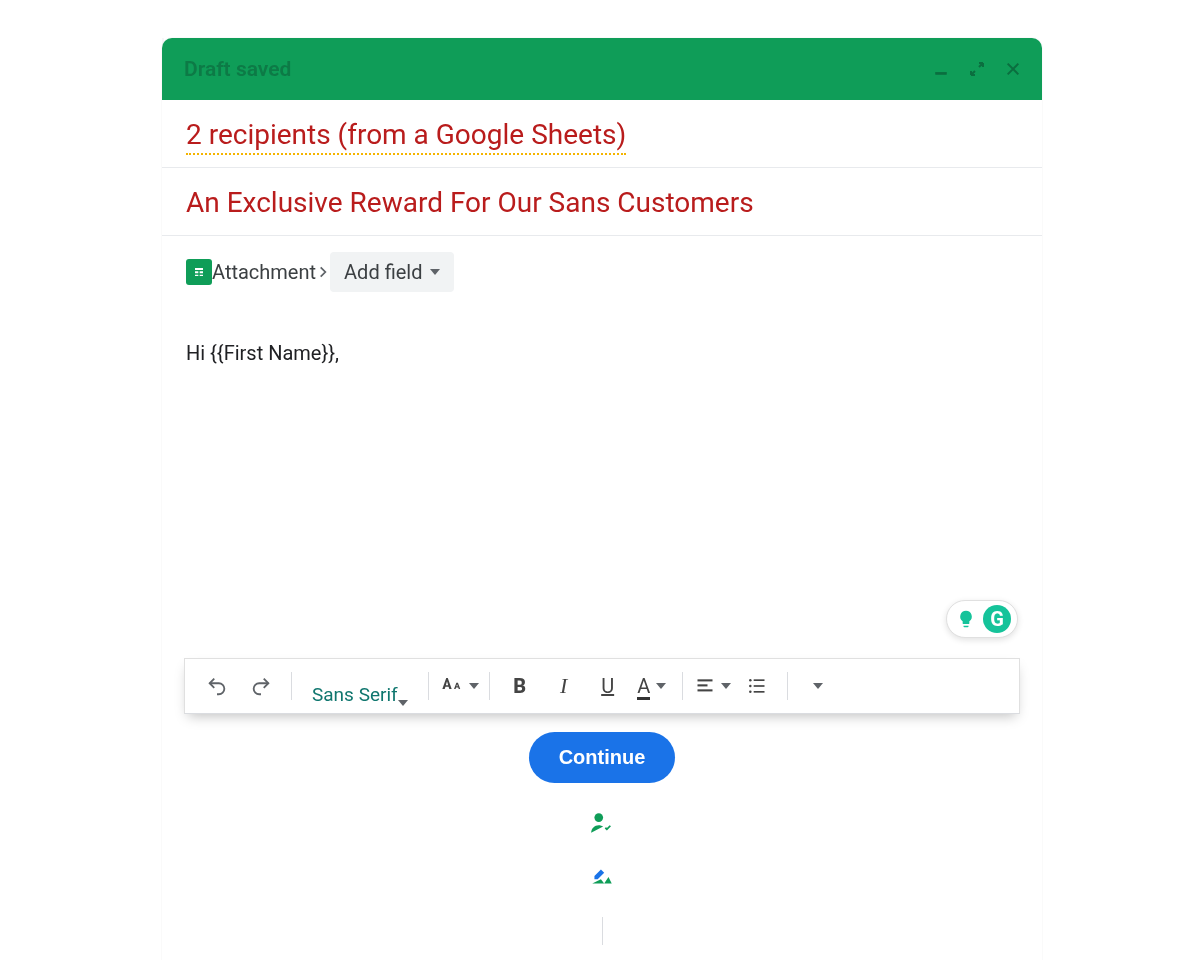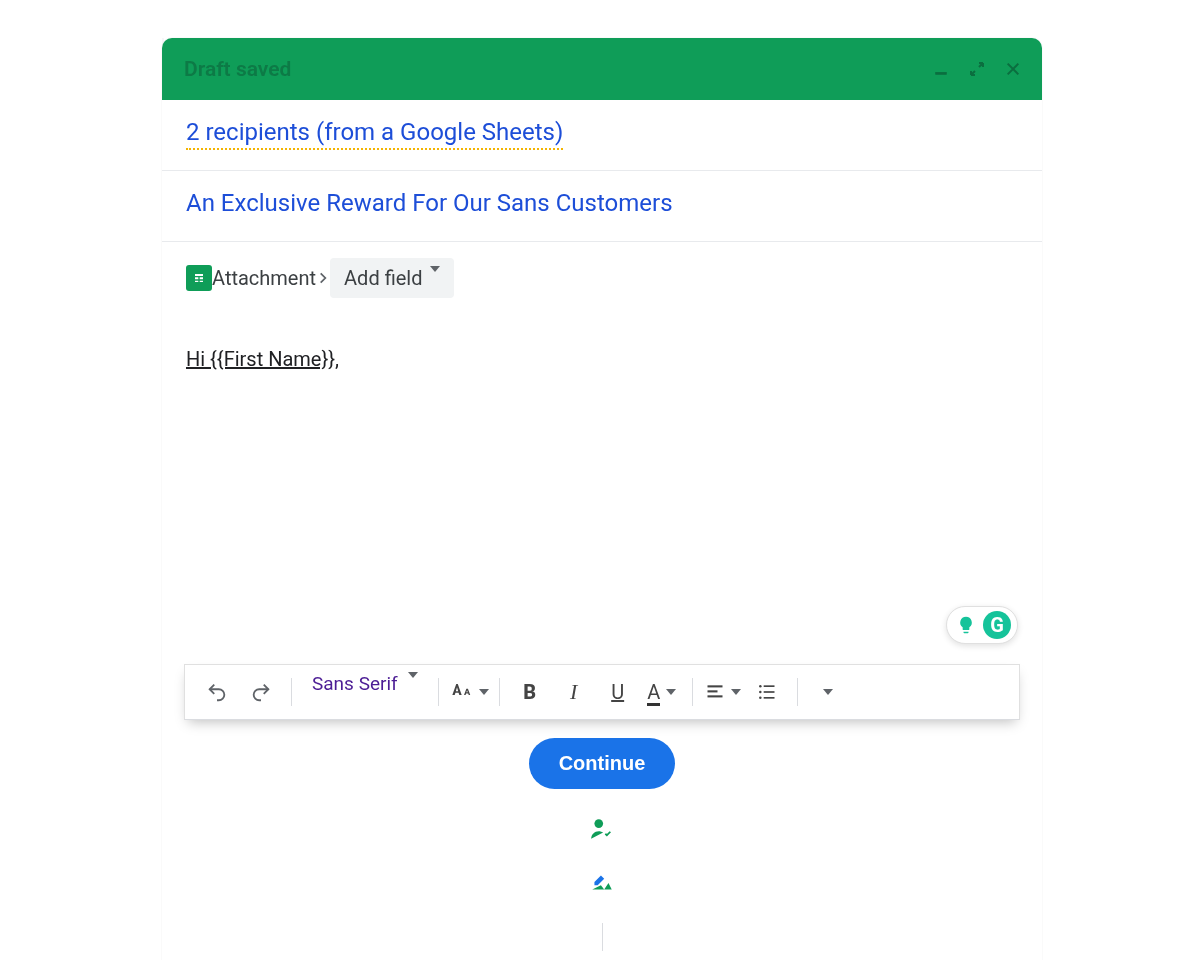--- a/index.html
+++ b/index.html
@@ -55,24 +55,24 @@
     top: 0;
     height: 100%;
     display: flex;
     align-items: center;
     gap: 14px;
   }
   .hdr-ico { width: 22px; height: 22px; display: flex; align-items: center; justify-content: center; cursor: pointer; color: #0b6e3f; }
   .hdr-ico svg { width: 16px; height: 16px; stroke: #0b6e3f; fill: #0b6e3f; }
   
   .field {
-    padding: 18px 24px 24px 24px;
+    padding: 18px 24px 16px 24px;
     border-bottom: 1px solid #e8eaed;
-    font-size: 24px;
-    color: #1d4ed8;
+    font-size: 28px;
+    color: #b91c1c;
   }
   .recipients-text {
     border-bottom: 2px dotted #f4b400;
     padding-bottom: 2px;
   }
   
   .attach-row {
     padding: 16px 24px;
     display: flex;
     align-items: center;
@@ -86,39 +86,39 @@
     border-radius: 3px;
     display: flex; align-items: center; justify-content: center;
   }
   .sheets-ico svg { width: 16px; height: 16px; }
   .chev { color: #5f6368; }
   .addfield {
     background: #f1f3f4;
     border-radius: 4px;
     padding: 8px 14px;
     display: inline-flex;
+    align-items: center;
     gap: 8px;
     color: #3c4043;
     cursor: pointer;
   }
   .caret-down {
     width: 0; height: 0;
     border-left: 5px solid transparent;
     border-right: 5px solid transparent;
     border-top: 6px solid #5f6368;
   }
   
   .body-area {
     padding: 30px 24px 0 24px;
     font-size: 20px;
     line-height: 1.55;
     color: #202124;
     min-height: 350px;
     position: relative;
-    text-decoration: underline;
   }
   .body-area p { margin: 0 0 28px 0; }
   
   .gram-badge {
     position: absolute;
     right: 24px;
     bottom: 20px;
     display: flex;
     align-items: center;
     gap: 6px;
@@ -155,22 +155,22 @@
     display: flex; align-items: center; justify-content: center;
     color: #5f6368;
     cursor: pointer;
     border-radius: 4px;
     gap:4px;
   }
   .fmt-sep { width: 1px; height: 28px; background: #dadce0; margin: 0 6px; }
   .fmt-font {
     padding: 0 10px;
     font-size: 19px;
-    color: #4c1d95;
-    display: flex; align-items: flex-start; gap: 10px;
+    color: #0f766e;
+    display: flex; align-items: flex-end; 
     cursor: pointer;
     height: 40px;
   }
   .fmt-bold { font-weight: 800; font-size: 20px; color:#444;}
   .fmt-italic { font-style: italic; font-family: Georgia, serif; font-size: 22px; color:#444;}
   .fmt-under { text-decoration: underline; font-size: 20px; color:#444;}
   .text-A { font-size: 20px; color:#444; position: relative; }
   .text-A .uline { position:absolute; left:0; right:0; bottom:-2px; height:3px; background:#333;}
   
   .action-bar {

